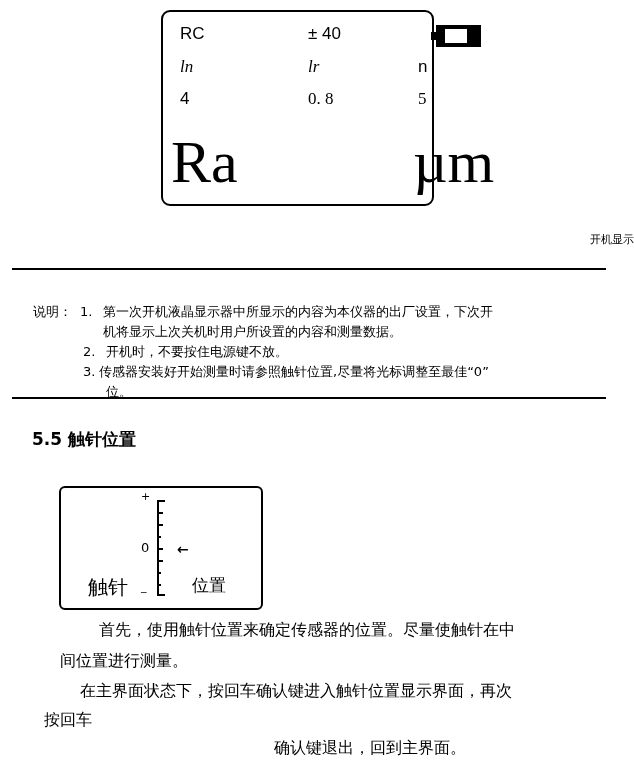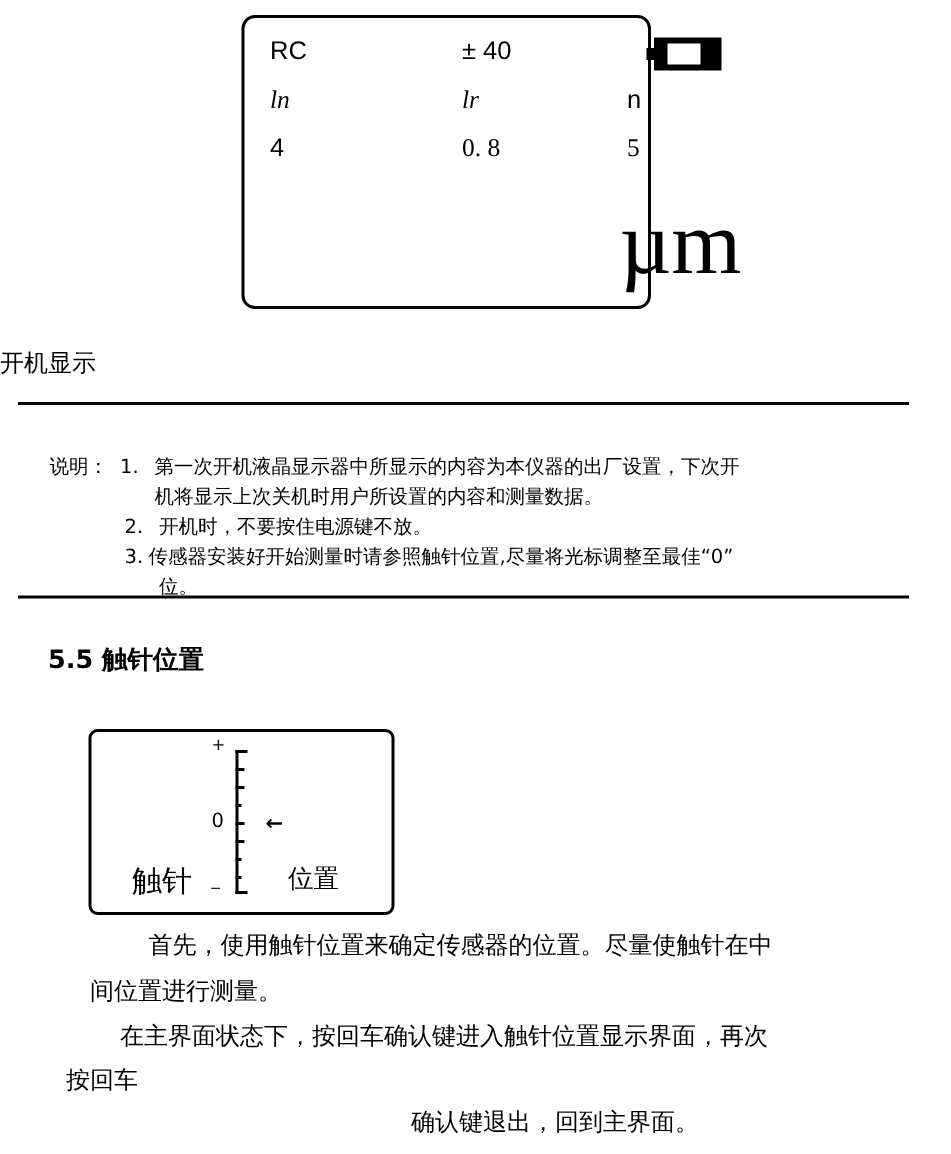--- a/index.html
+++ b/index.html
@@ -10,21 +10,21 @@
     .lcd .cell { position: absolute; font-size: 17px; line-height: 20px; }
     .lcd .sans { font-family: "Liberation Sans", sans-serif; }
     .lcd .serif { font-family: "Liberation Serif", serif; }
     .lcd .ital { font-style: italic; }
     .battery { position: absolute; left: 268px; top: 13px; width: 50px; height: 22px; }
     .battery .tip { position: absolute; left: 0; top: 7px; width: 5px; height: 8px; background: #000; }
     .battery .body { position: absolute; left: 5px; top: 0; width: 45px; height: 22px; background: #000; box-sizing: border-box; }
     .battery .empty { position: absolute; left: 9px; top: 4px; width: 22px; height: 14px; background: #fff; }
     .big { position: absolute; top: 118px; font-family: "Liberation Serif", serif; font-size: 60px; line-height: 64px; letter-spacing: 0px; }
 
-    .caption { position: absolute; left: 0; width: 634px; top: 232px; text-align: left; font-family: "DejaVu Serif", serif; font-size: 16px; }
+    .caption { position: absolute; left: 0; width: 634px; top: 232px; text-align: right; font-family: "DejaVu Serif", serif; font-size: 11px; }
 
     .rule { position: absolute; left: 12px; width: 594px; height: 2px; background: #000; }
 
     .notes { position: absolute; left: 33px; top: 284px; font-family: "DejaVu Sans", sans-serif; font-size: 13px; line-height: 20px; }
     .notes .line { position: absolute; white-space: nowrap; margin-top: 18px; }
 
     .section-title { position: absolute; left: 32px; top: 428px; font-family: "DejaVu Sans", sans-serif; font-weight: bold; font-size: 17px; }
 
     
     .stylus { position: absolute; left: 59px; top: 486px; width: 204px; height: 124px; border: 2px solid #000; border-radius: 6px; box-sizing: border-box; }
@@ -53,20 +53,21 @@
   </div>
 
   <span class="cell serif ital" style="left:17px; top:45px;">ln</span>
   <span class="cell serif ital" style="left:145px; top:45px;">lr</span>
   <span class="cell sans" style="left:255px; top:45px;">n</span>
 
   <span class="cell sans" style="left:17px; top:77px;">4</span>
   <span class="cell serif" style="left:145px; top:77px;">0. 8</span>
   <span class="cell serif" style="left:255px; top:77px;">5</span>
 
+  <span class="big" style="left:8px;">Ra</span>
   <span class="big" style="left:250px;">µm</span>
 </div>
 
 <div class="caption">开机显示</div>
 
 <div class="rule" style="top:268px;"></div>
 
 <div class="notes">
   <span class="line" style="left:0; top:0;">说明：</span>
   <span class="line" style="left:47px; top:0;">1.</span>

